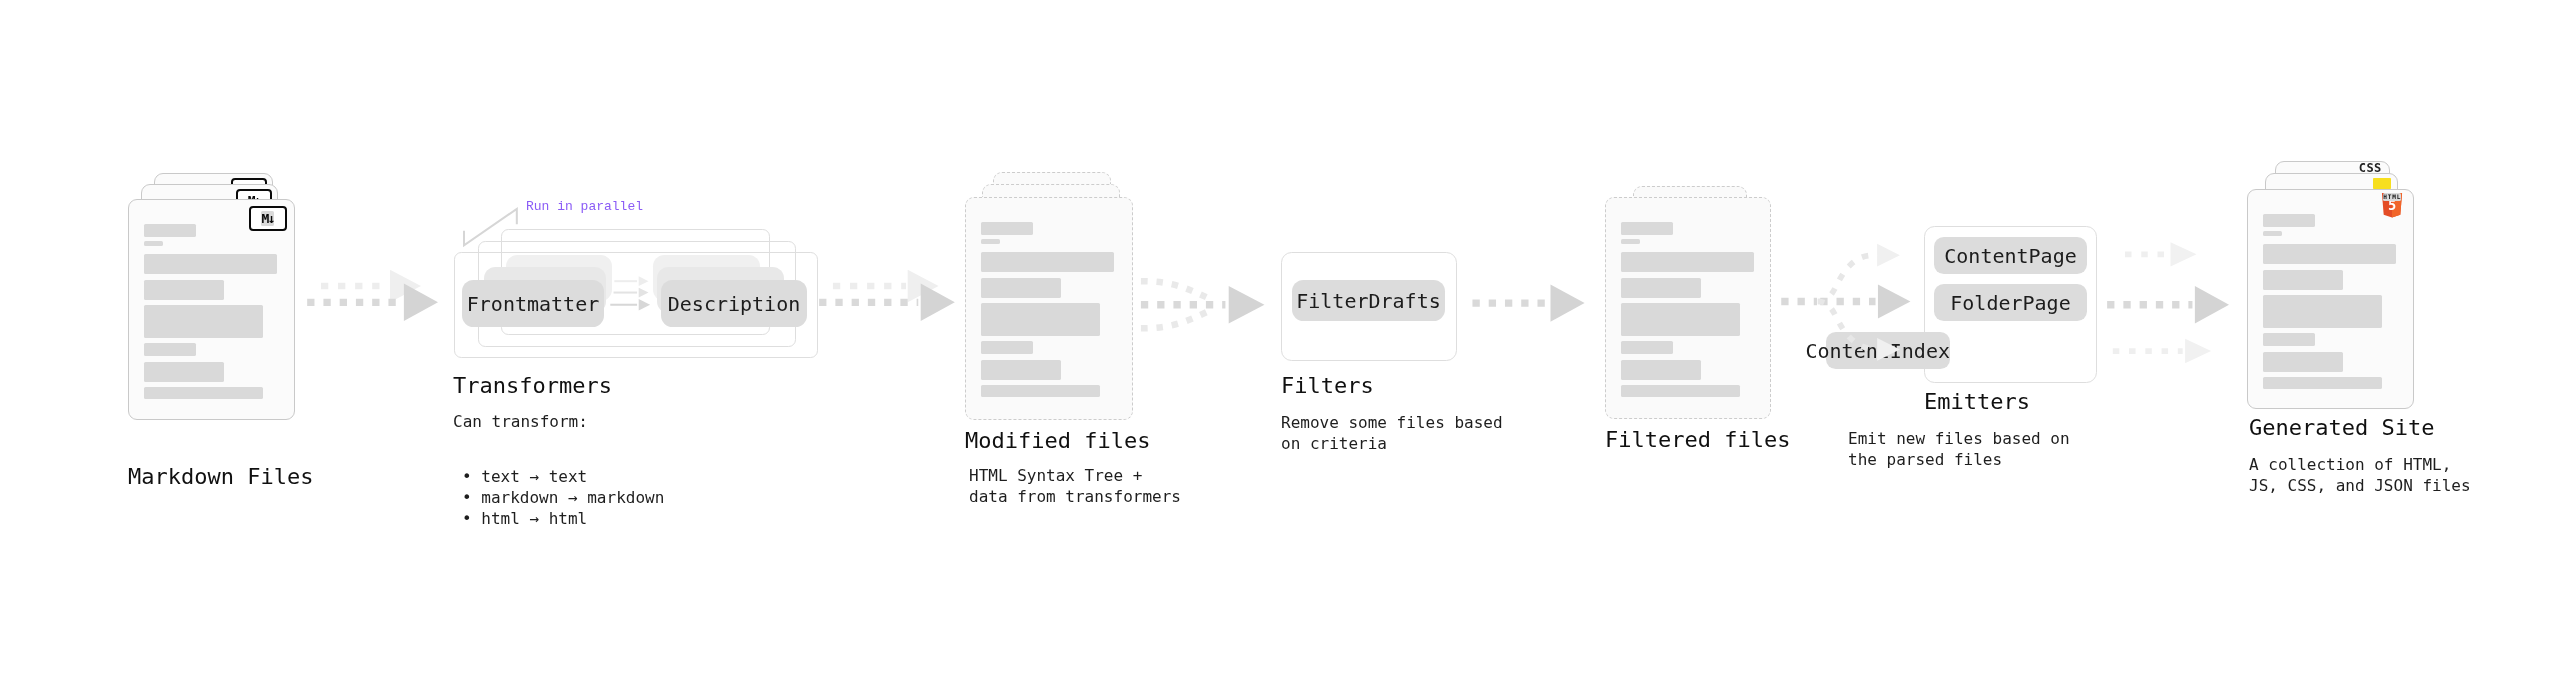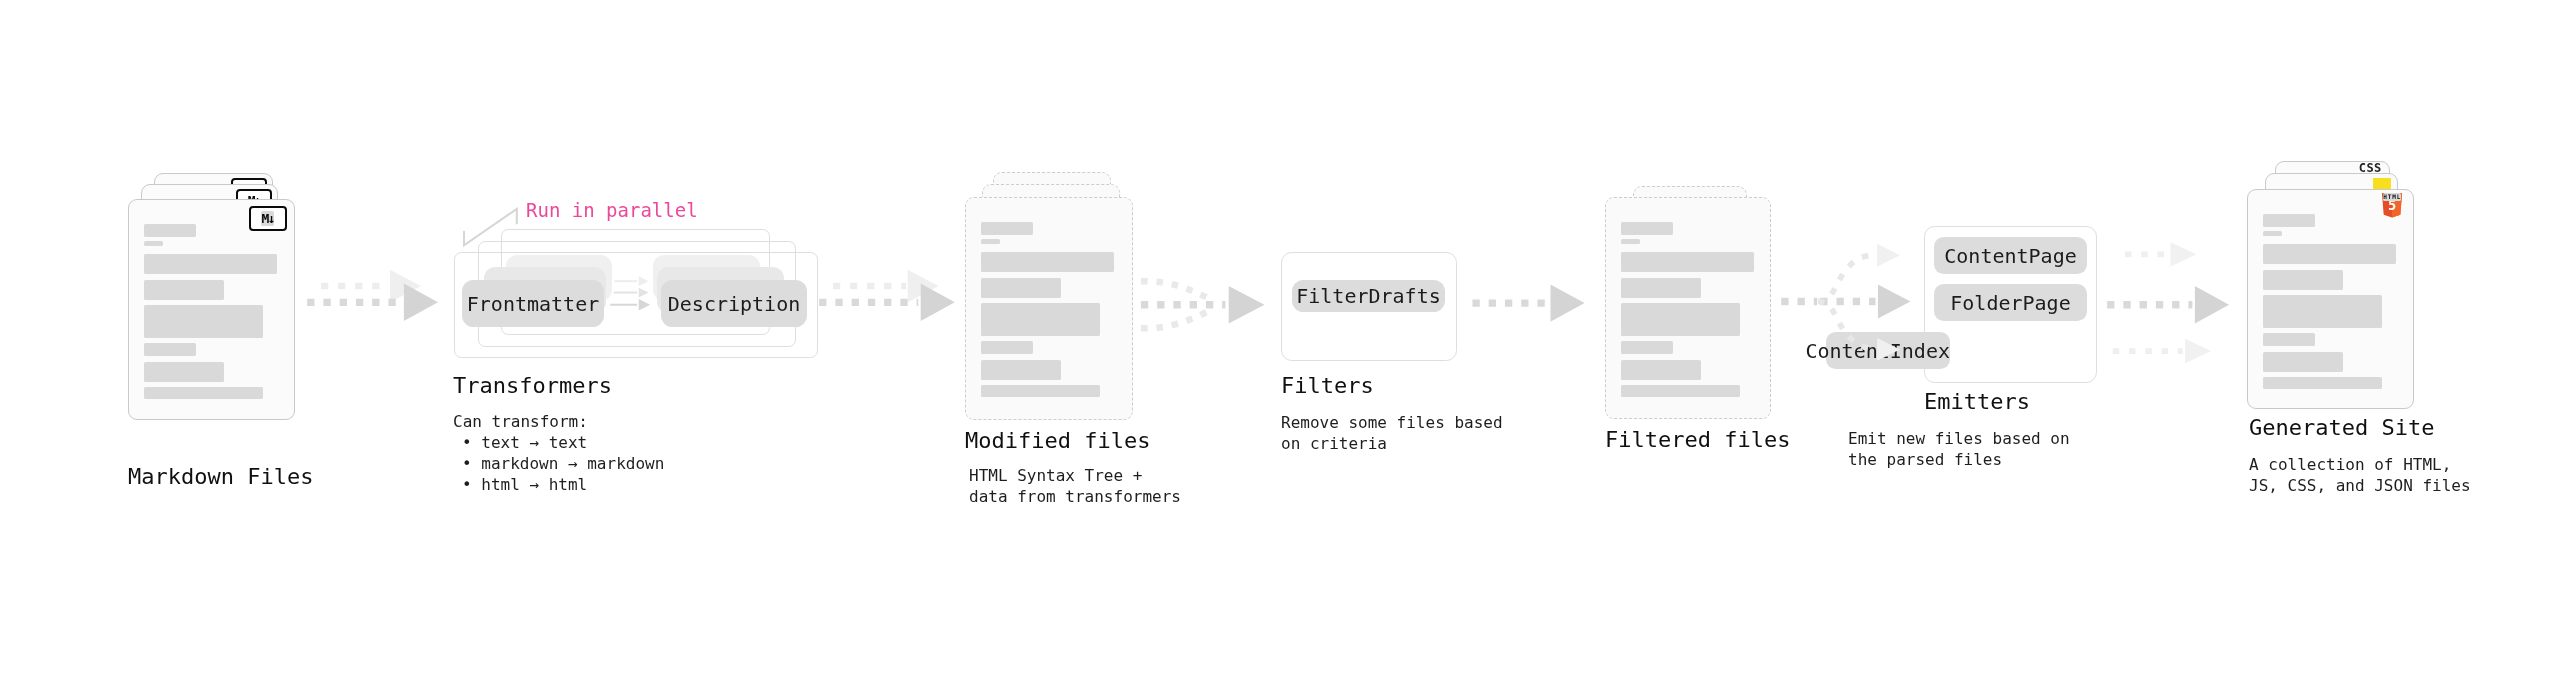--- a/index.html
+++ b/index.html
@@ -32,21 +32,21 @@
 
   
   .pill{position:absolute;background:var(--pill-gray,#dcdcdc);border-radius:11.4px;
         display:flex;align-items:center;justify-content:center;font-size:20px;color:#1c1c1c;box-sizing:border-box;}
   .ghost1{background:#f0f0f0;}
   .ghost2{background:#e8e8e8;}
 
   
   .stagelabel{position:absolute;font-size:22px;line-height:26px;color:#101010;white-space:nowrap;}
   .desc{position:absolute;font-size:16px;line-height:21px;color:#1e1e1e;white-space:nowrap;}
-  .annotation{position:absolute;font-size:19px;color:#ec4899;white-space:nowrap;}
+  .annotation{position:absolute;font-size:13px;color:#8b5cf6;white-space:nowrap;font-family:Liberation Mono, monospace;}
 
   
   .cssbadge{position:absolute;display:flex;flex-direction:column;align-items:center;gap:0.8px;}
   .cssbadge .t{font-size:12px;font-weight:bold;color:#222;line-height:6.5px;letter-spacing:0.4px;}
   .cssbadge .u{width:16.3px;height:3.3px;background:var(--css-blue,#2862e9);border-radius:0.8px;}
   .jsbadge{position:absolute;background:var(--js-yellow,#f7df1e);width:18px;height:10.6px;border-radius:0.8px;}
   .htmlbadge{position:absolute;display:flex;flex-direction:column;align-items:center;}
   .htmlbadge .t{font-size:6.1px;font-weight:bold;color:#111;letter-spacing:0.8px;line-height:7.3px;}
 
   svg.overlay{position:absolute;left:0;top:0;pointer-events:none;z-index:60;}
@@ -98,21 +98,21 @@
 
     <div class="pill ghost1" style="left:653px;top:255px;width:107px;height:46px;"></div>
     <div class="pill ghost2" style="left:657px;top:267px;width:127px;height:46px;"></div>
     <div class="pill" style="left:661px;top:280px;width:146px;height:47px;">
         <span>Description</span>
       </div>
 
     <div class="stagelabel" style="left:453px;top:373px;">Transformers</div>
     <div class="desc" style="left:453px;top:411px;">
       <div>Can transform:</div>
-      <div style="padding-left:9px;">• text → text</div>
+      <div style="padding-left:9px;margin-top:34px;">• text → text</div>
       <div style="padding-left:9px;">• markdown → markdown</div>
       <div style="padding-left:9px;">• html → html</div>
     </div>
   </div>
 
   <div>
     <div class="doc dashed" style="left:993px;top:172px;width:118px;height:236px;z-index:1;"></div>
     <div class="doc dashed" style="left:982px;top:184px;width:138px;height:236px;z-index:2;"></div>
     <div class="doc dashed bars" style="left:965px;top:197px;width:168px;height:223px;z-index:3;">
       <span class="b1"></span>
@@ -126,21 +126,21 @@
     </div>
     <div class="stagelabel" style="left:965px;top:428px;">Modified files</div>
     <div class="desc" style="left:969px;top:465px;">
       <div>HTML Syntax Tree +</div>
       <div>data from transformers</div>
     </div>
   </div>
 
   <div>
     <div class="gbox filled" style="left:1281px;top:252px;width:176px;height:109px;"></div>
-    <div class="pill" style="left:1292px;top:280px;width:153px;height:32px;">
+    <div class="pill" style="left:1292px;top:280px;width:153px;height:41px;">
         <span>FilterDrafts</span>
       </div>
     <div class="stagelabel" style="left:1281px;top:373px;">Filters</div>
     <div class="desc" style="left:1281px;top:412px;">
       <div>Remove some files based</div>
       <div>on criteria</div>
     </div>
   </div>
 
   <div>

